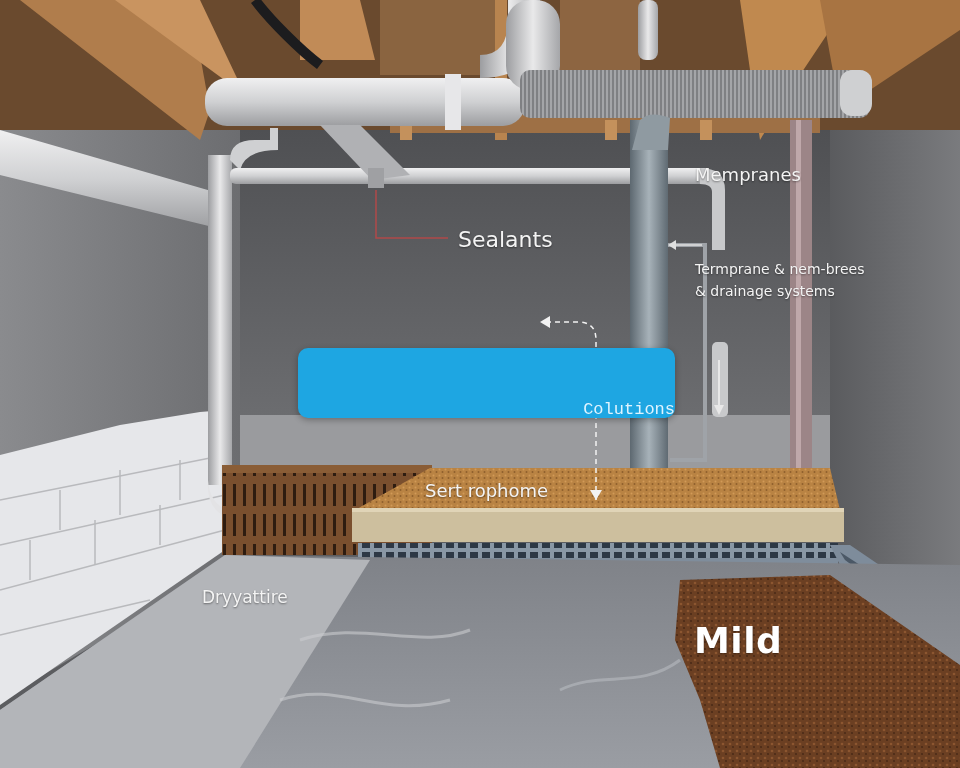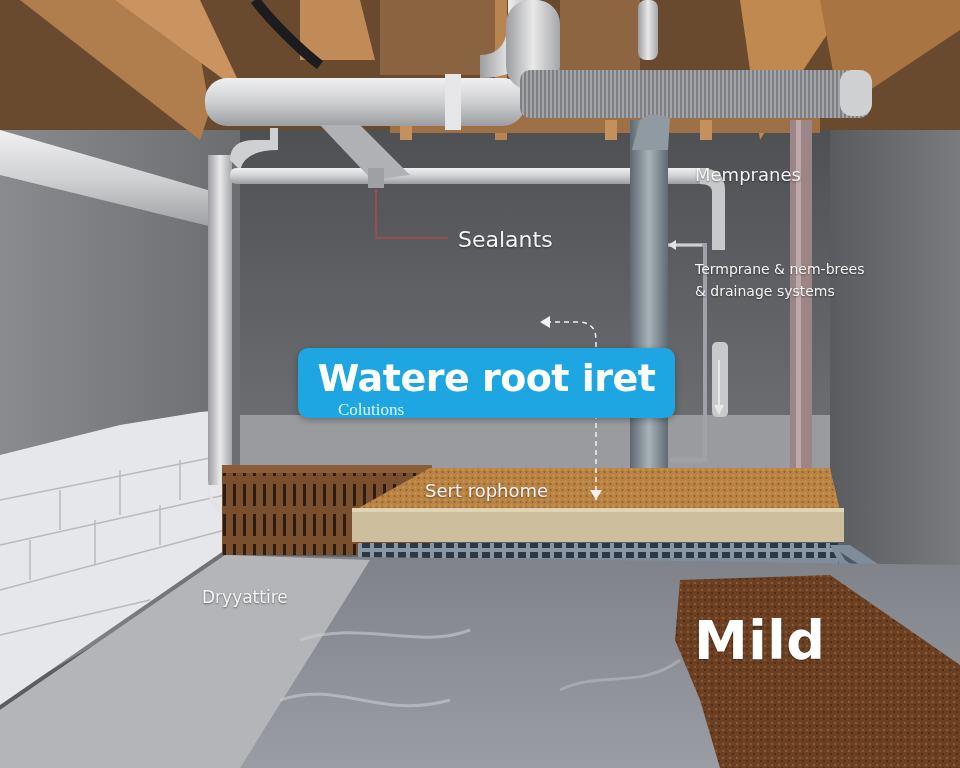--- a/index.html
+++ b/index.html
@@ -5,24 +5,24 @@
   html, body { margin: 0; padding: 0; }
   body { width: 960px; height: 768px; overflow: hidden; background: #5c5d60; font-family: "Liberation Sans", sans-serif; }
   .scene { position: relative; width: 960px; height: 768px; overflow: hidden; }
   .layer { position: absolute; left: 0; top: 0; }
   .label { position: absolute; color: #f4f4f4; white-space: nowrap; text-shadow: 0 1px 2px rgba(0,0,0,0.45); font-family: "DejaVu Sans", sans-serif; }
   .lbl-sealants { left: 458px; top: 227px; font-size: 22px; }
   .lbl-memp { left: 695px; top: 164px; font-size: 18px; }
   .lbl-term { left: 695px; top: 258px; font-size: 14px; line-height: 22px; white-space: normal; width: 180px; }
   .lbl-sert { left: 425px; top: 480px; font-size: 18px; }
   .lbl-dry { left: 202px; top: 587px; font-size: 17px; }
-  .lbl-mild { left: 694px; top: 612px; font-size: 54px; font-weight: bold; line-height: 58px; color: #ffffff; letter-spacing: 0.5px; font-family: "DejaVu Sans", sans-serif; }
+  .lbl-mild { left: 694px; top: 612px; font-size: 36px; font-weight: bold; line-height: 58px; color: #ffffff; letter-spacing: 0.5px; font-family: "DejaVu Sans", sans-serif; }
   .banner { position: absolute; left: 298px; top: 348px; width: 377px; height: 70px; background: #1ea6e2; border-radius: 10px; box-shadow: 0 2px 6px rgba(0,0,0,0.3); }
   .banner-title { position: absolute; left: 0; top: 8px; width: 100%; text-align: center; color: #ffffff; font-size: 38px; font-weight: bold; font-family: "DejaVu Sans", sans-serif; letter-spacing: -0.5px; }
-  .banner-sub { position: absolute; left: 0; top: 52px; width: 100%; text-align: left; color: #dff4ff; font-size: 17px; padding-left: 40px; box-sizing: border-box; font-family: Liberation Serif, serif; }
+  .banner-sub { position: absolute; left: 0; top: 52px; width: 100%; text-align: right; color: #dff4ff; font-size: 17px; padding-left: 40px; box-sizing: border-box; font-family: Liberation Mono, monospace; }
 </style>
 </head>
 <body>
 
 <div class="scene">
 
   <svg class="layer" width="960" height="768" viewBox="0 0 960 768">
     <defs>
       <linearGradient id="backWall" x1="0" y1="0" x2="0" y2="1">
         <stop offset="0" stop-color="#4e4f52"></stop>
@@ -178,21 +178,20 @@
 
     <path d="M596,500 L596,340 Q596,322 578,322 L548,322" stroke="#f2f2f2" stroke-width="1.5" stroke-dasharray="5,4" fill="none"></path>
     <polygon points="540,322 550,316 550,328" fill="#f2f2f2"></polygon>
     <polygon points="596,500 590,490 602,490" fill="#f2f2f2"></polygon>
 
     <path d="M719,360 L719,408" stroke="#e8e8e8" stroke-width="2" fill="none"></path>
     <polygon points="719,415 714,405 724,405" fill="#e8e8e8"></polygon>
   </svg>
 
   <div class="banner">
-    <div class="banner-title">Watere root iret</div>
     <div class="banner-sub">Colutions</div>
   </div>
 
   <div class="label lbl-sealants">Sealants</div>
   <div class="label lbl-memp">Mempranes</div>
   <div class="label lbl-term">Termprane &amp; nem-brees &amp; drainage systems</div>
   <div class="label lbl-sert">Sert rophome</div>
   <div class="label lbl-dry">Dryyattire</div>
   <div class="label lbl-mild">
     <div>Mild</div>

